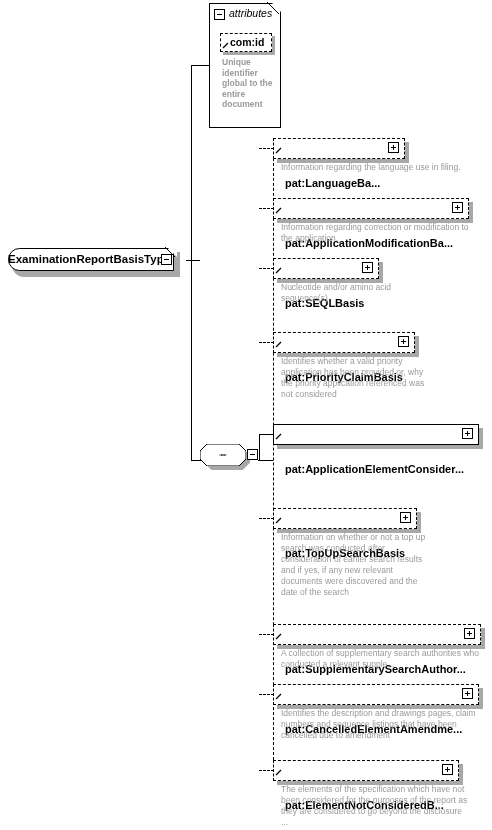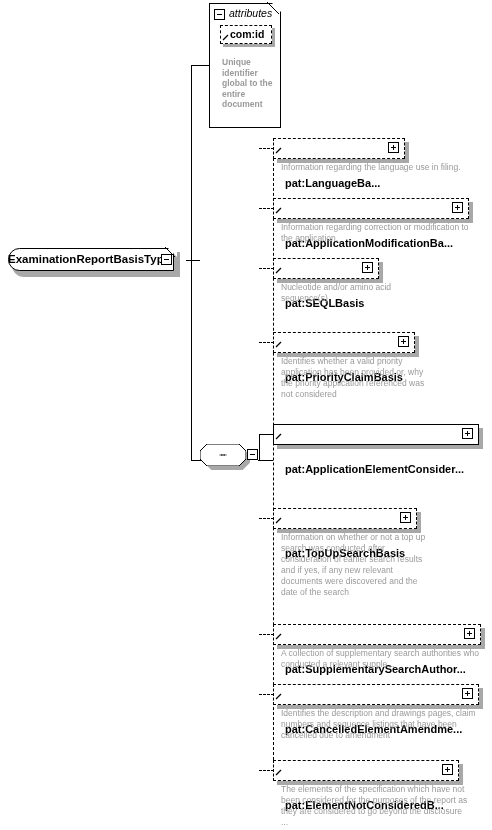--- a/index.html
+++ b/index.html
@@ -146,21 +146,21 @@
   #attributes-box .attr-exp {
     position: absolute;
     left: 5px;
     top: 6px;
   }
 
   
   #attr-comid {
     position: absolute;
     left: 220px;
-    top: 25px;
+    top: 33px;
     width: 52px;
     height: 19px;
   }
   #attr-comid .shadow {
     position: absolute;
     left: 3px; top: 3px;
     width: 52px; height: 19px;
     background: #a8a8a8;
   }
   #attr-comid .body {

